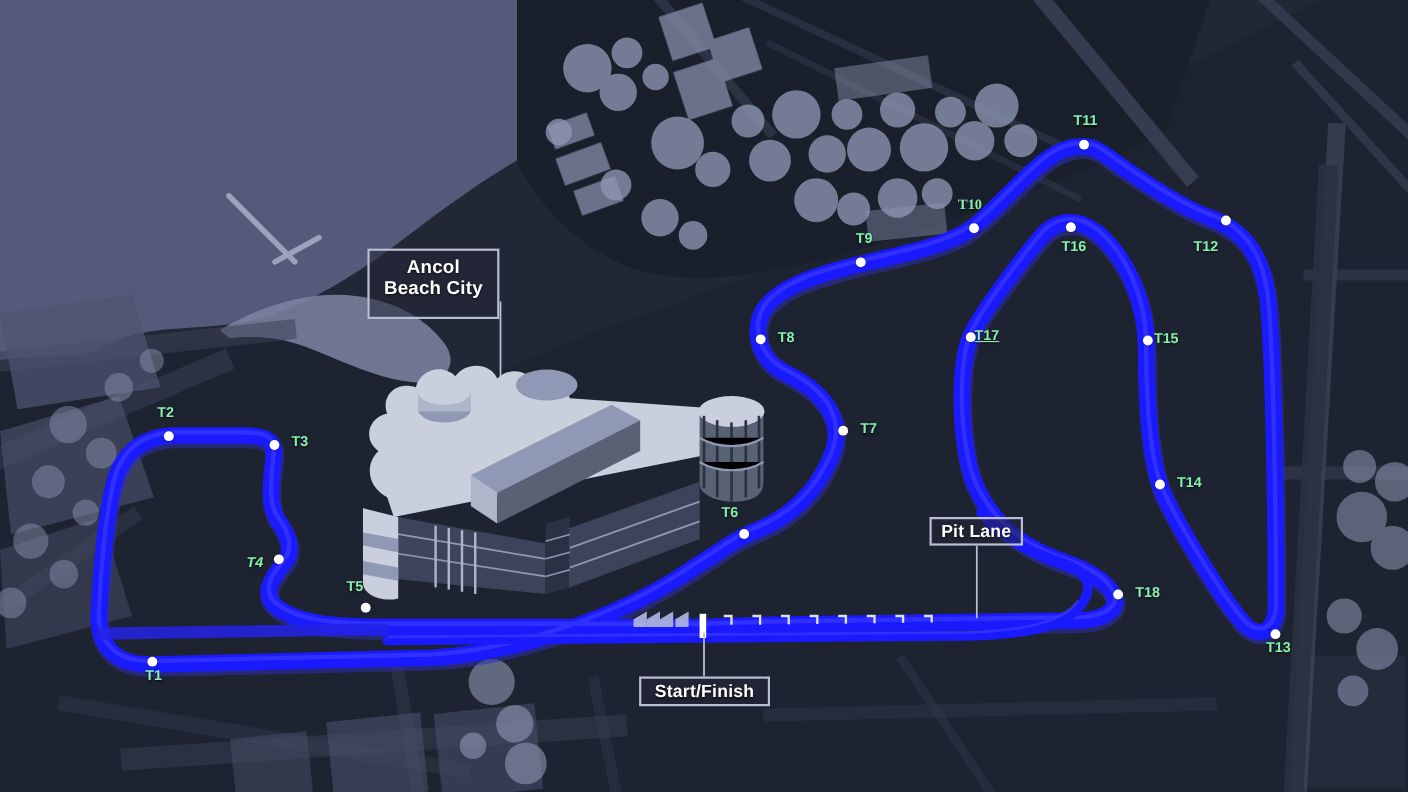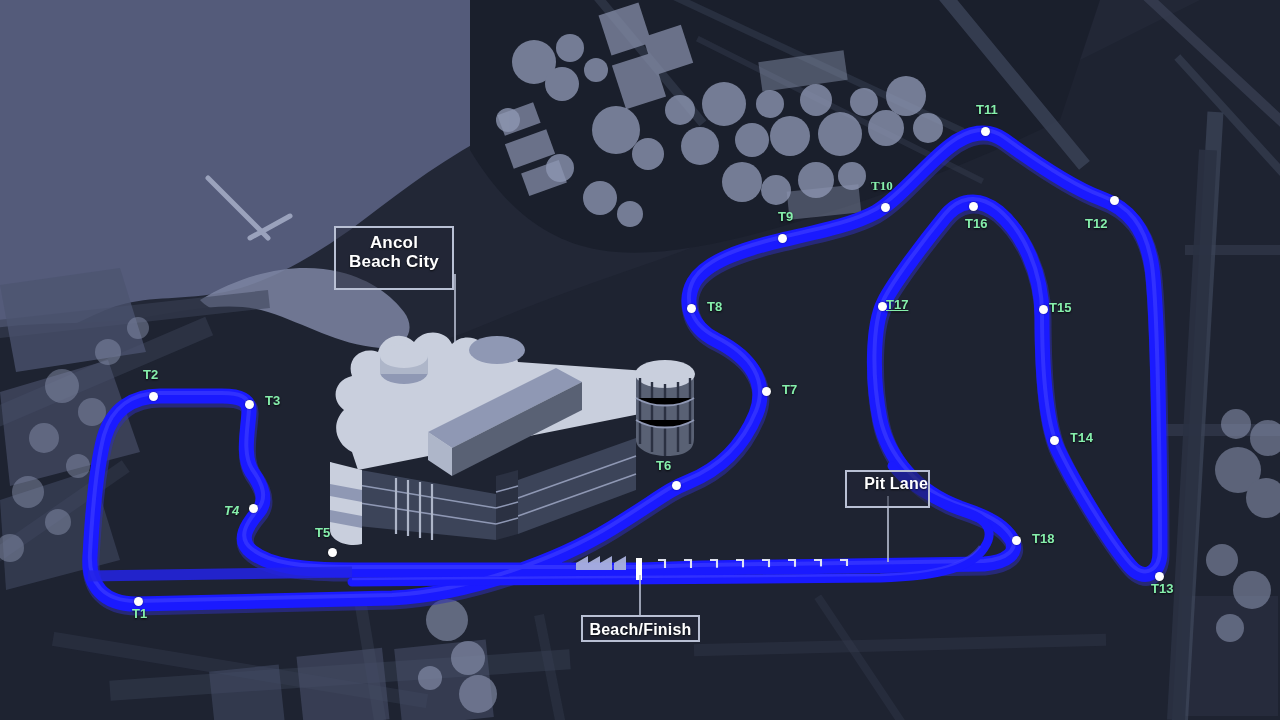--- a/index.html
+++ b/index.html
@@ -31,24 +31,23 @@
     text-shadow:0 1px 2px rgba(0,0,0,.75);
   }
   #callout-ancol{
     left:334px; top:226px;
     width:120px; height:64px;
     font-size:17px;
     padding-top:5px;
   }
   #callout-pit{
     left:845px; top:470px;
-    width:85px; height:38px;
+    width:85px; height:26px;
     font-size:16px;
     padding-top:3px;
-    text-align:right;
   }
   #callout-startfinish{
     left:581px; top:615px;
     width:119px; height:27px;
     font-size:16px;
     padding-top:4px;
   }
 
   
   .turn{position:absolute;}
@@ -369,21 +368,21 @@
       <line x1="888" y1="496" x2="888" y2="562"></line>
       <line x1="640" y1="575" x2="640" y2="615"></line>
     </g>
   </svg>
 
   <div class="callout" id="callout-ancol">Ancol
 Beach City</div>
 
   <div class="callout" id="callout-pit">Pit Lane</div>
 
-  <div class="callout" id="callout-startfinish">Beach/Finish</div>
+  <div class="callout" id="callout-startfinish">Start/Finish</div>
 
   <div id="turn-layer">
       <div class="turn" style="left: 134px; top: 597px;">
         <div class="dot"></div>
         <div class="lbl" style="left: -2px; top: 9px;">T1</div>
       </div>
       <div class="turn" style="left: 149px; top: 392px;">
         <div class="dot"></div>
         <div class="lbl" style="left: -6px; top: -25px;">T2</div>
       </div>
@@ -426,21 +425,21 @@
       <div class="turn" style="left: 1110px; top: 196px;">
         <div class="dot"></div>
         <div class="lbl" style="left: -25px; top: 3px; margin-top: 17px;">T12</div>
       </div>
       <div class="turn" style="left: 1155px; top: 572px;">
         <div class="dot"></div>
         <div class="lbl" style="left: -4px; top: 9px;">T13</div>
       </div>
       <div class="turn" style="left: 1050px; top: 436px;">
         <div class="dot"></div>
-        <div class="lbl" style="left: 20px; top: -5px; font-family: Liberation Mono, monospace;">T14</div>
+        <div class="lbl" style="left: 20px; top: -5px;">T14</div>
       </div>
       <div class="turn" style="left: 1039px; top: 305px;">
         <div class="dot"></div>
         <div class="lbl" style="left: -30px; top: -5px; margin-left: 40px;">T15</div>
       </div>
       <div class="turn" style="left: 969px; top: 202px;">
         <div class="dot"></div>
         <div class="lbl" style="left: -4px; top: 14px;">T16</div>
       </div>
       <div class="turn" style="left: 878px; top: 302px;">

